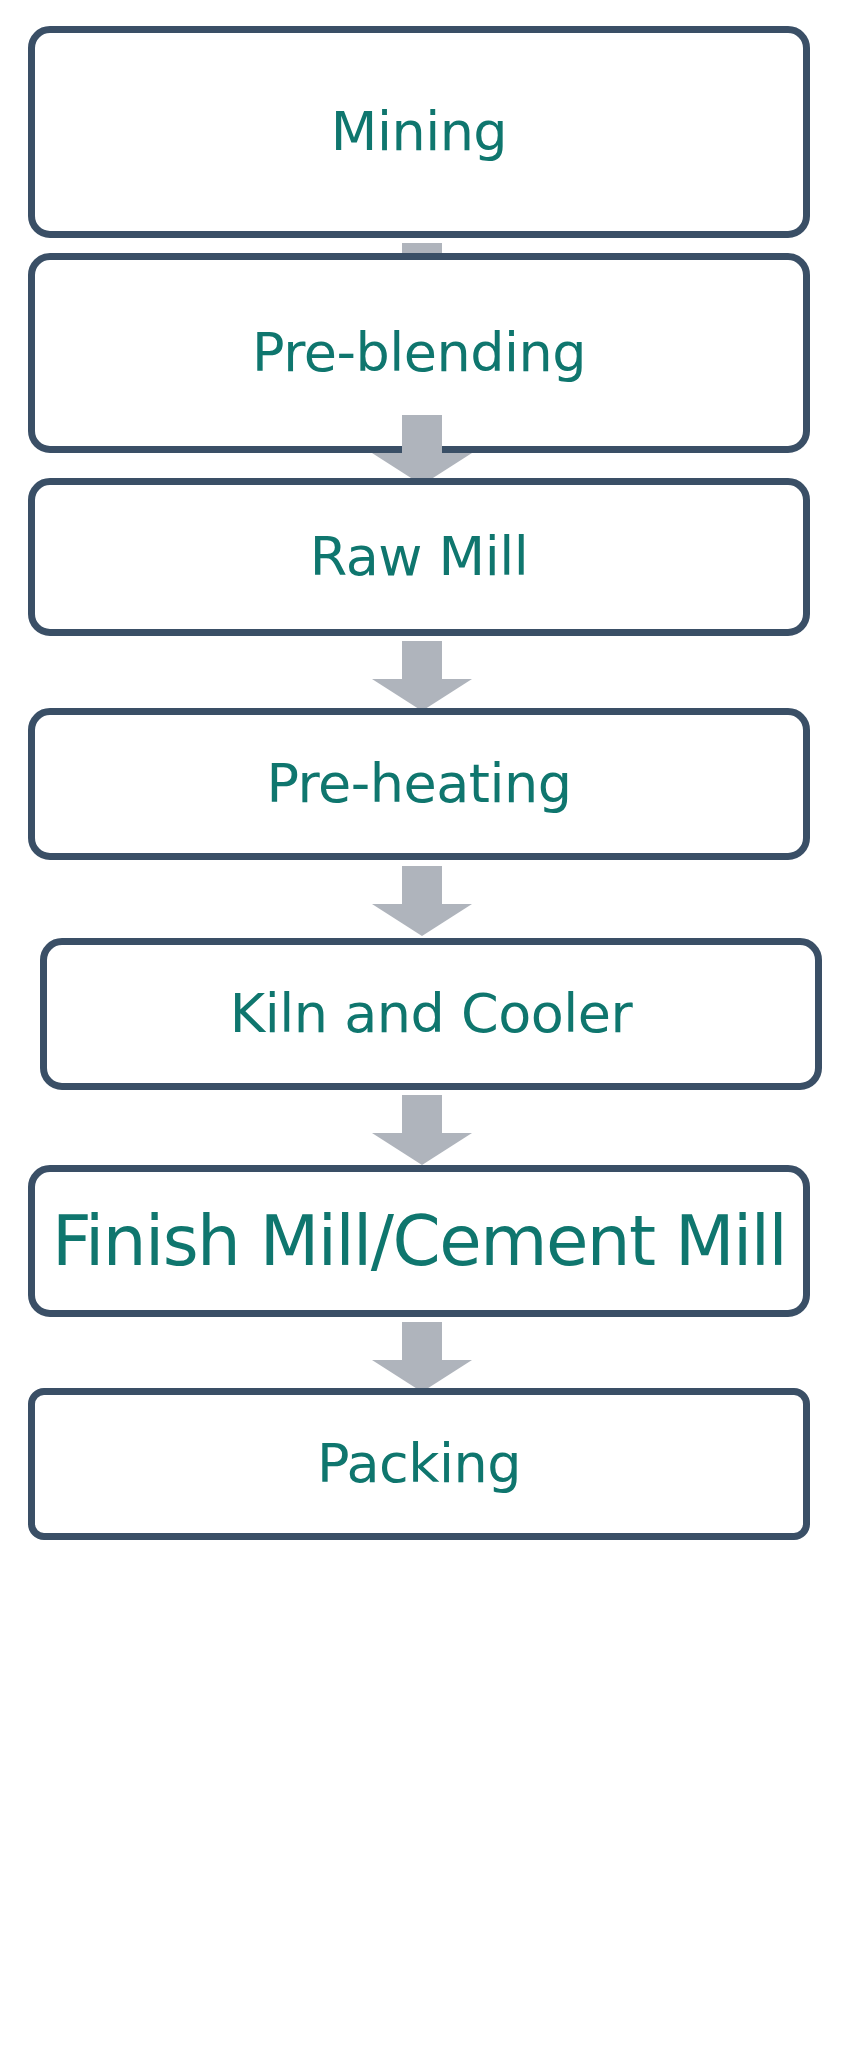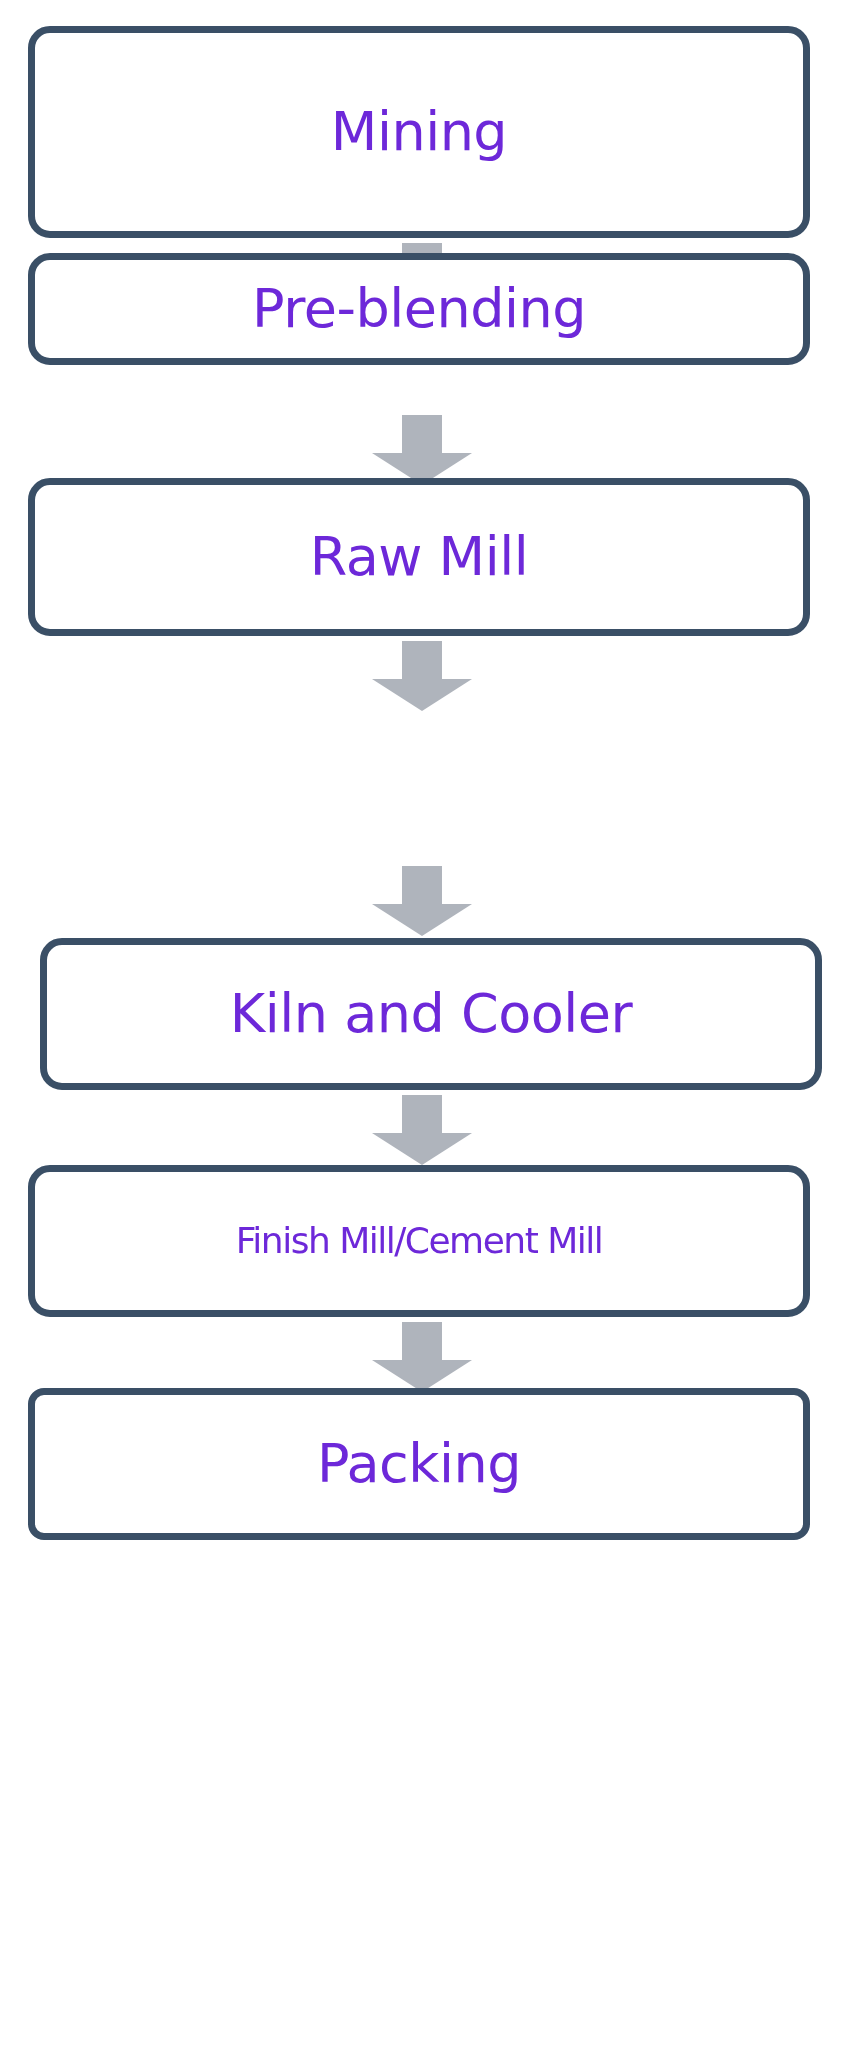--- a/index.html
+++ b/index.html
@@ -25,48 +25,48 @@
     width: 782px;
     box-sizing: border-box;
     background: #ffffff;
     border: 7px solid #3A4F66;
     border-radius: 22px;
     display: flex;
     align-items: center;
     justify-content: center;
   }
   .flow-step-label {
-    color: #6d28d9;
+    color: #0f766e;
     font-family: "DejaVu Sans", sans-serif;
     font-size: 54px;
     font-weight: 400;
     line-height: 1.05;
     letter-spacing: -0.5px;
     text-align: center;
     white-space: nowrap;
   }
   .flow-step-label.tight {
-    font-size: 36px;
+    font-size: 69px;
     letter-spacing: -1.5px;
   }
   .flow-arrow {
     position: absolute;
     width: 100px;
     height: 70px;
     overflow: visible;
   }
   .flow-arrow svg {
     display: block;
     width: 100px;
     height: 70px;
   }
 
   
   #step-0 { top: 26px;   height: 212px; }
-  #step-1 { top: 253px;  height: 112px; }
+  #step-1 { top: 253px;  height: 200px; }
   #step-2 { top: 478px;  height: 158px; }
   #step-3 { top: 708px;  height: 152px; }
   #step-4 { top: 938px;  height: 152px; margin-left: 12px; }
   #step-5 { top: 1165px; height: 152px; }
   #step-6 { top: 1388px; height: 152px; border-radius: 16px; }
 
   
   #arrow-0 { top: 243px;  left: 372px; }
   #arrow-1 { top: 415px;  left: 372px; }
   #arrow-2 { top: 641px;  left: 372px; }
@@ -102,20 +102,23 @@
   <div class="flow-step" id="step-2">
     <span class="flow-step-label">Raw Mill</span>
   </div>
 
   <div class="flow-arrow" id="arrow-2">
     <svg viewBox="0 0 100 70" xmlns="http://www.w3.org/2000/svg" aria-hidden="true">
       <polygon points="30,0 70,0 70,38 100,38 50,70 0,38 30,38" fill="#AFB4BC"></polygon>
     </svg>
   </div>
 
+  <div class="flow-step" id="step-3">
+    <span class="flow-step-label">Pre-heating</span>
+  </div>
 
   <div class="flow-arrow" id="arrow-3">
     <svg viewBox="0 0 100 70" xmlns="http://www.w3.org/2000/svg" aria-hidden="true">
       <polygon points="30,0 70,0 70,38 100,38 50,70 0,38 30,38" fill="#AFB4BC"></polygon>
     </svg>
   </div>
 
   <div class="flow-step" id="step-4">
     <span class="flow-step-label">Kiln and Cooler</span>
   </div>

